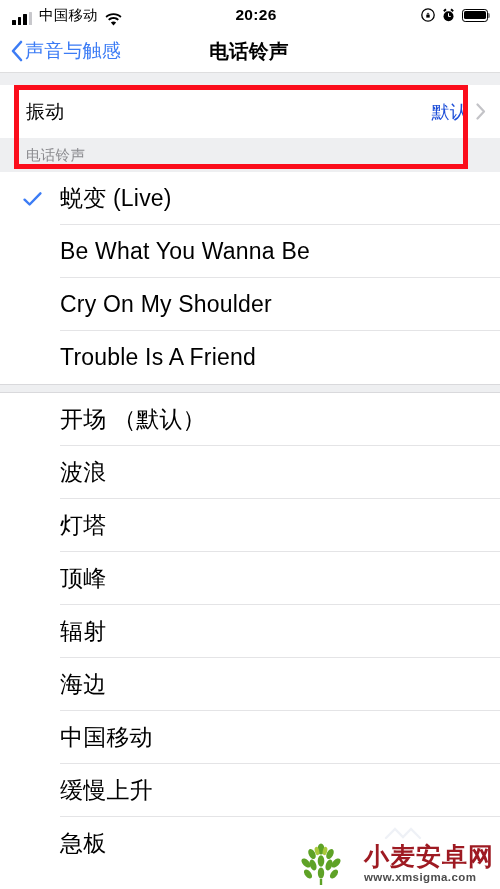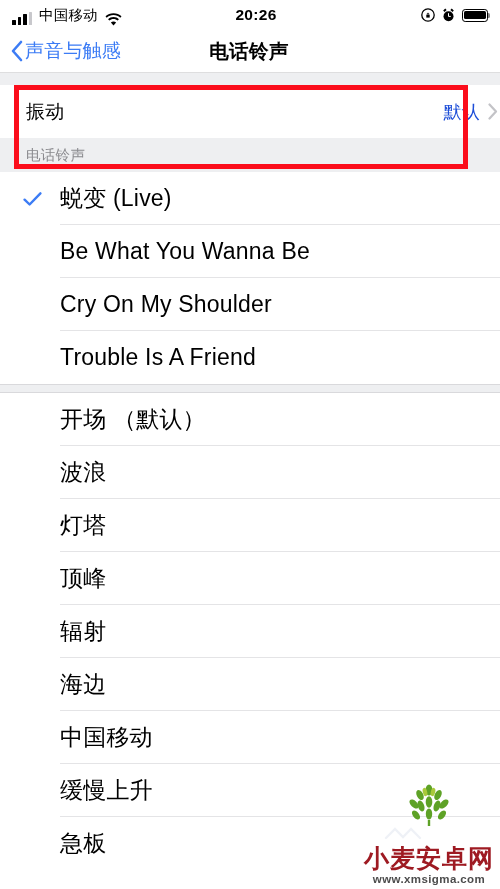--- a/index.html
+++ b/index.html
@@ -102,21 +102,21 @@
 
   .card{ background:#ffffff; }
 
   .row{
     height:53px;
     display:flex;
     align-items:center;
     background:#ffffff;
     position:relative;
     padding-left:26px;
-    padding-right:2px;
+    padding-right:14px;
     cursor:pointer;
   }
   .row-title{
     font-size:19px;
     color:#000;
     letter-spacing:0.2px;
   }
   .row-value{
     margin-left:auto;
     font-size:18px;
@@ -200,37 +200,36 @@
 
   
   .watermark{
     position:absolute;
     right:6px;
     bottom:4px;
     display:flex;
     align-items:center;
     gap:20px;
     z-index:20;
-    flex-direction:column;
   }
   .wm-logo{ width:46px; height:42px; flex:none; }
   .wm-text{ display:flex; flex-direction:column; line-height:1; }
   .wm-title{
     font-size:25px;
     font-weight:bold;
     color:#9e1a22;
     letter-spacing:1px;
   }
   .wm-url{
     font-size:11.5px;
     font-weight:bold;
     color:#4c4c4c;
     letter-spacing:0.4px;
     margin-top:3px;
-    text-align:center;
+    text-align:left;
   }
 </style>
 </head>
 <body>
 
 <div class="statusbar">
   <div class="sb-left">
     <span class="signal">
       <i></i>
         <i></i>

